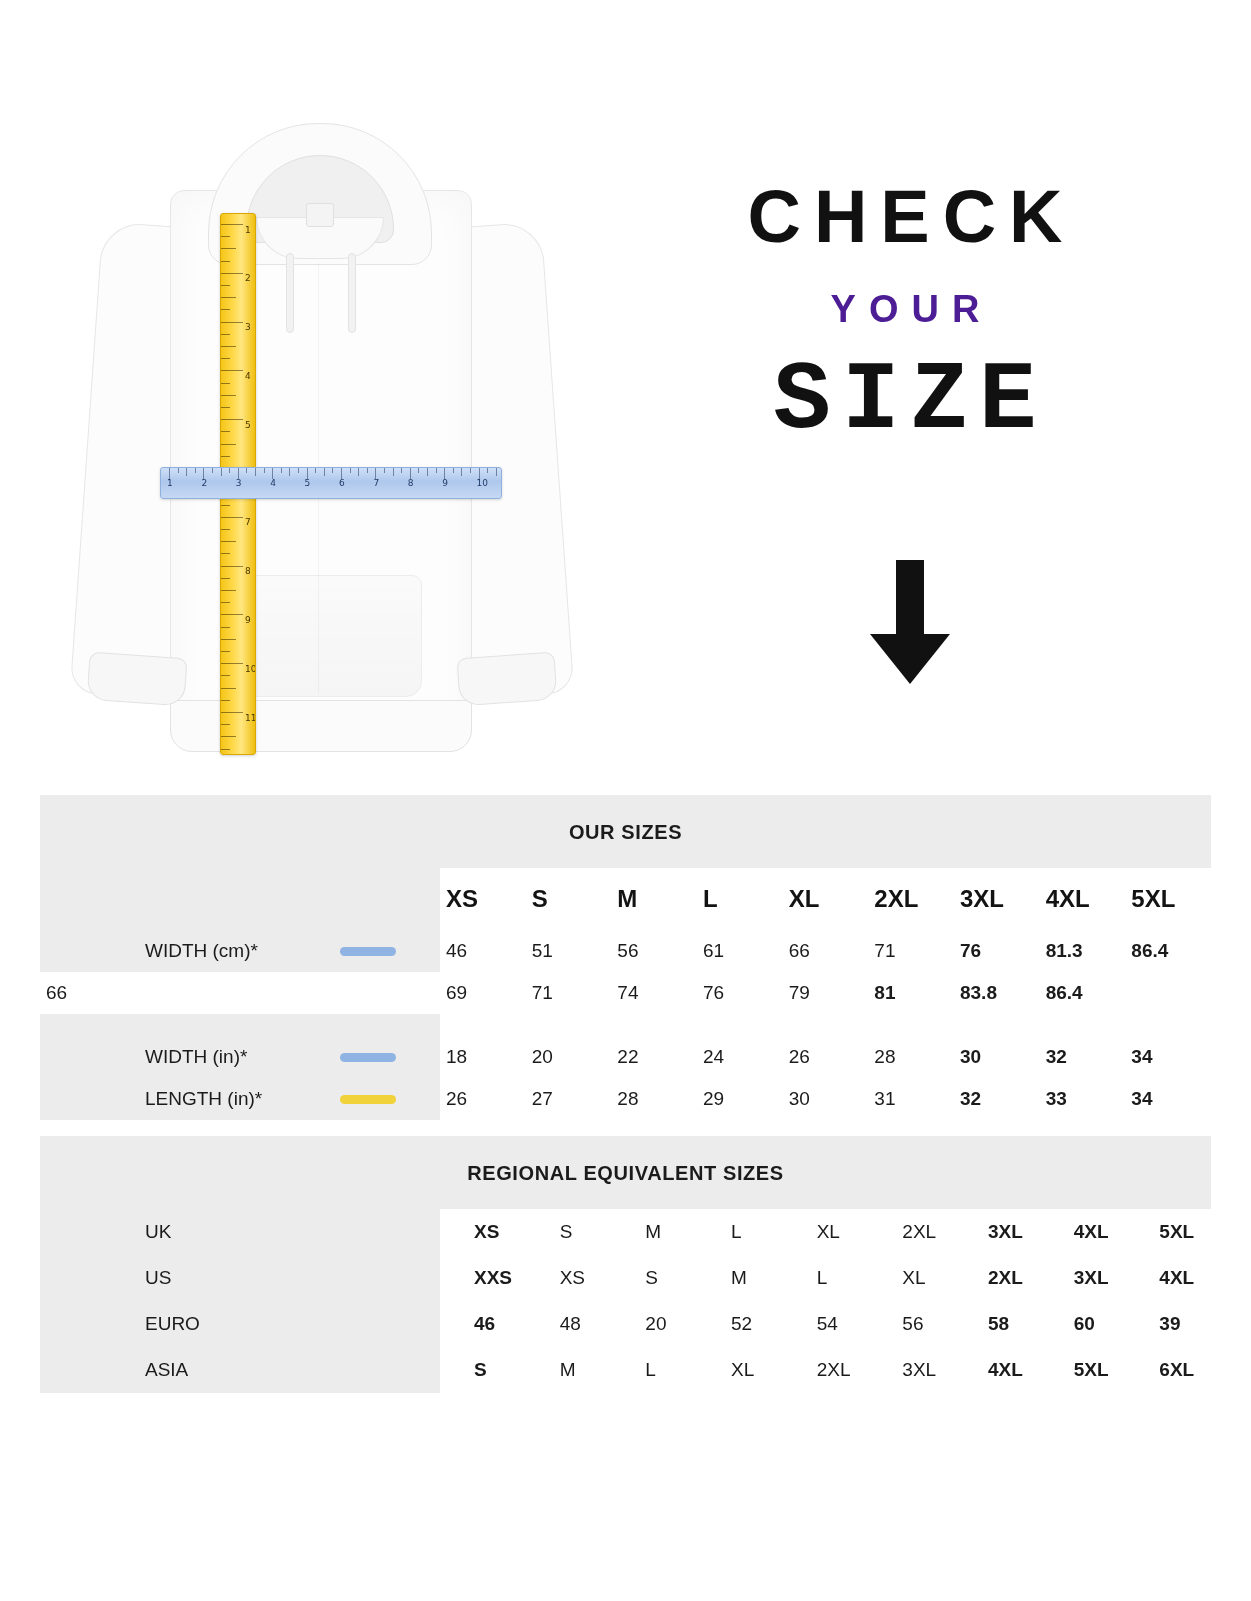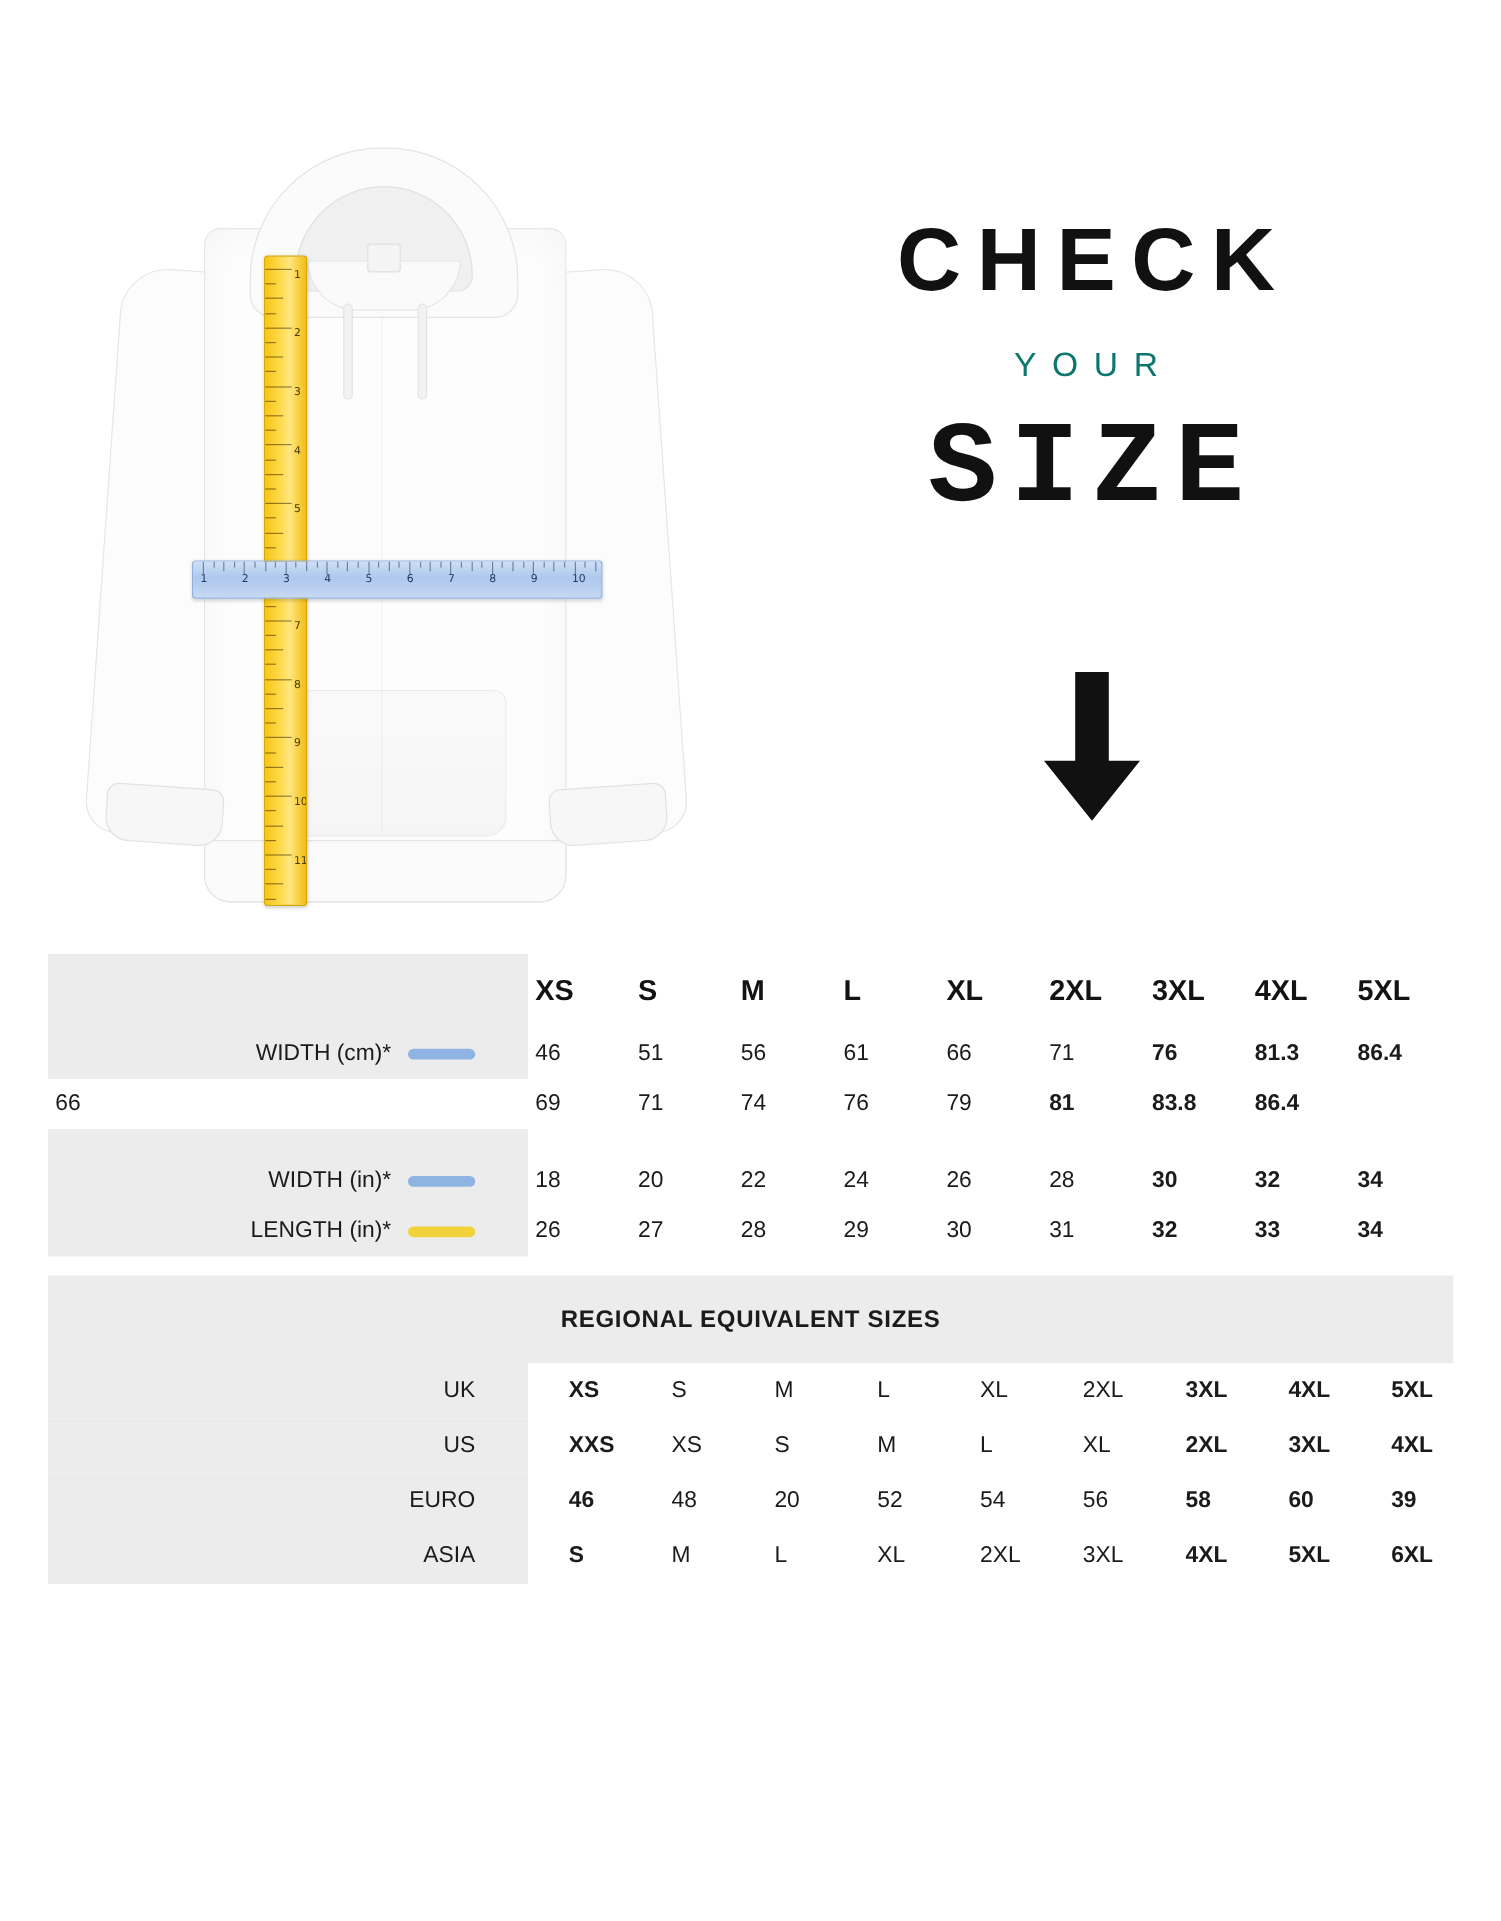--- a/index.html
+++ b/index.html
@@ -245,24 +245,24 @@
   }
   .headline .l1 {
     font-size: 74px;
     font-weight: bold;
     letter-spacing: 13px;
     color: #111111;
     line-height: 1;
     margin-left: 13px;
   }
   .headline .l2 {
-    font-size: 28px;
-    font-weight: normal;
+    font-size: 38px;
+    font-weight: bold;
     letter-spacing: 13px;
-    color: #0f766e;
+    color: #4c1d95;
     line-height: 1;
     margin-top: 36px;
     margin-left: 13px;
   }
   .headline .l3 {
     font-size: 96px;
     font-weight: bold;
     letter-spacing: 11px;
     color: #111111;
     line-height: 1;
@@ -308,21 +308,21 @@
   }
   .rowlabel {
     justify-content: flex-start;
     padding-left: 105px;
     background: #ececec;
     font-size: 19px;
   }
   .rowlabel-inner {
     display: flex;
     align-items: center;
-    justify-content: flex-end;
+    justify-content: space-between;
     width: 100%;
     padding-right: 44px;
   }
   .swatch {
     width: 56px;
     height: 9px;
     border-radius: 5px;
     margin-left: 14px;
   }
   .hdr {
@@ -485,20 +485,21 @@
 
   <div class="arrow-down">
     <svg viewBox="0 0 80 124" width="80" height="124" aria-hidden="true">
       <polygon points="26,0 54,0 54,74 80,74 40,124 0,74 26,74" fill="#111111"></polygon>
     </svg>
   </div>
 </div>
 
 <div class="chart">
 
+  <div class="band-title">OUR SIZES</div>
 
   <div class="grid sizes-header-row">
     <div class="cell left-gray"></div>
     <div class="cell hdr">XS</div>
     <div class="cell hdr">S</div>
     <div class="cell hdr">M</div>
     <div class="cell hdr">L</div>
     <div class="cell hdr">XL</div>
     <div class="cell hdr">2XL</div>
     <div class="cell hdr">3XL</div>

